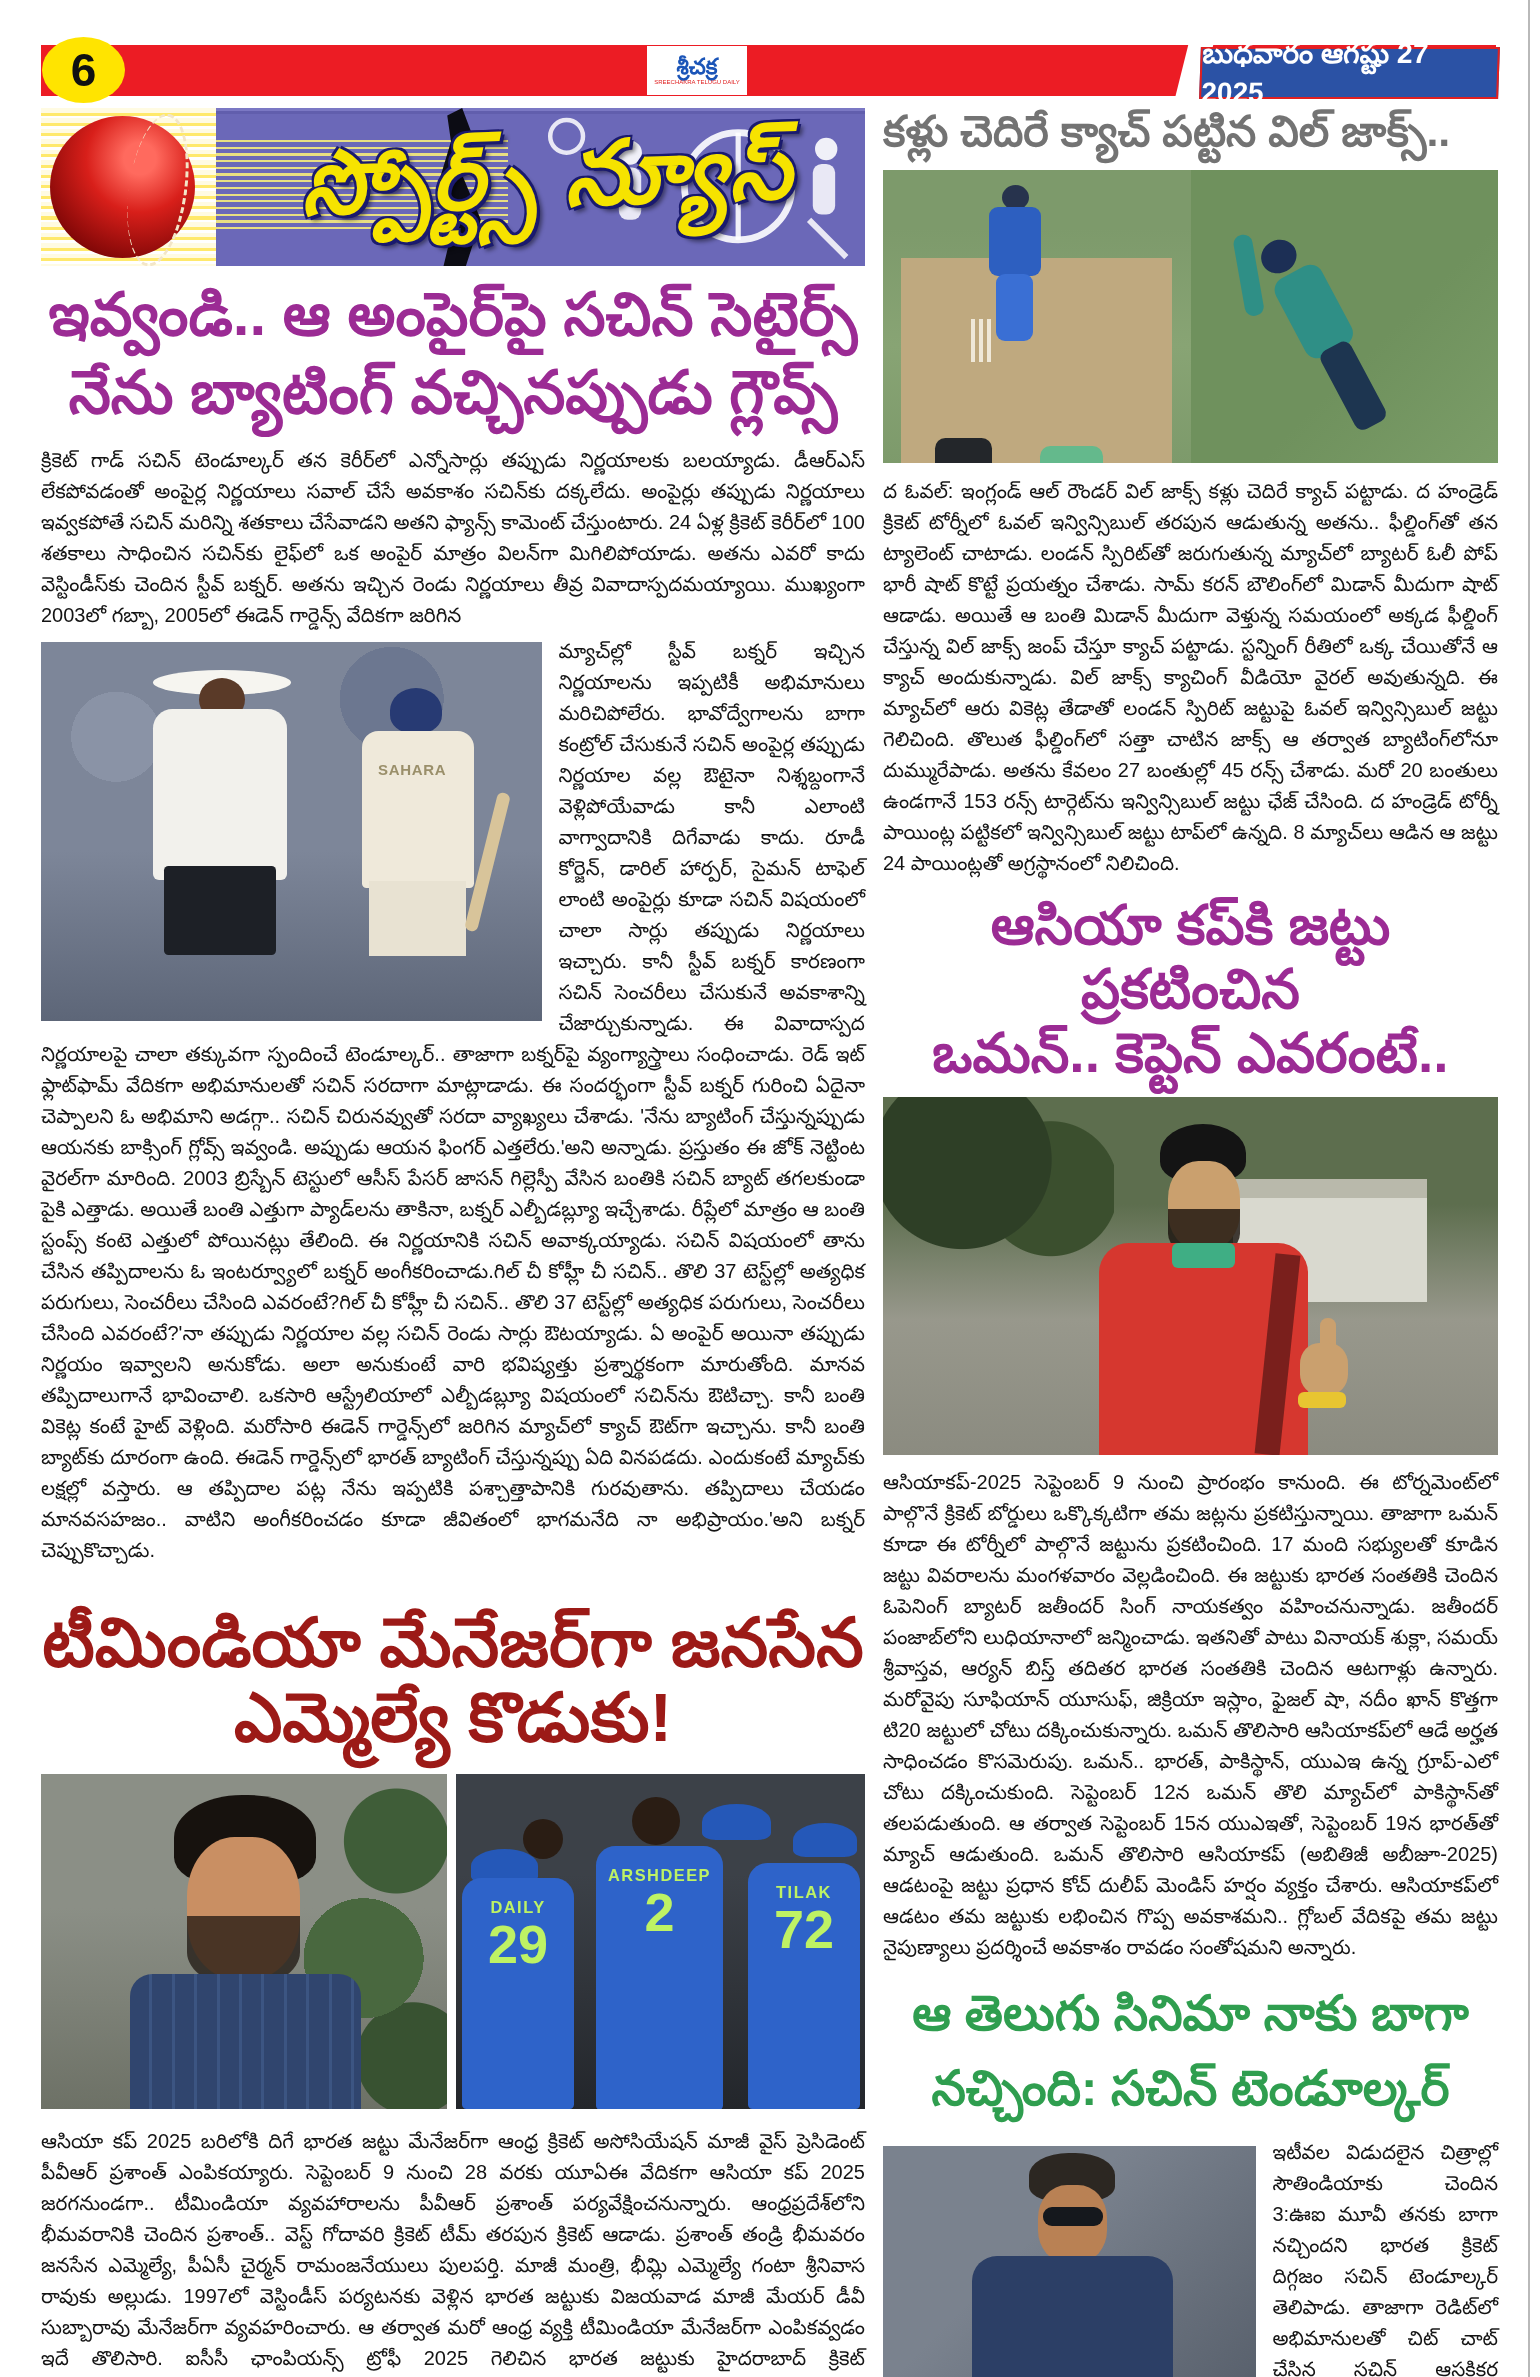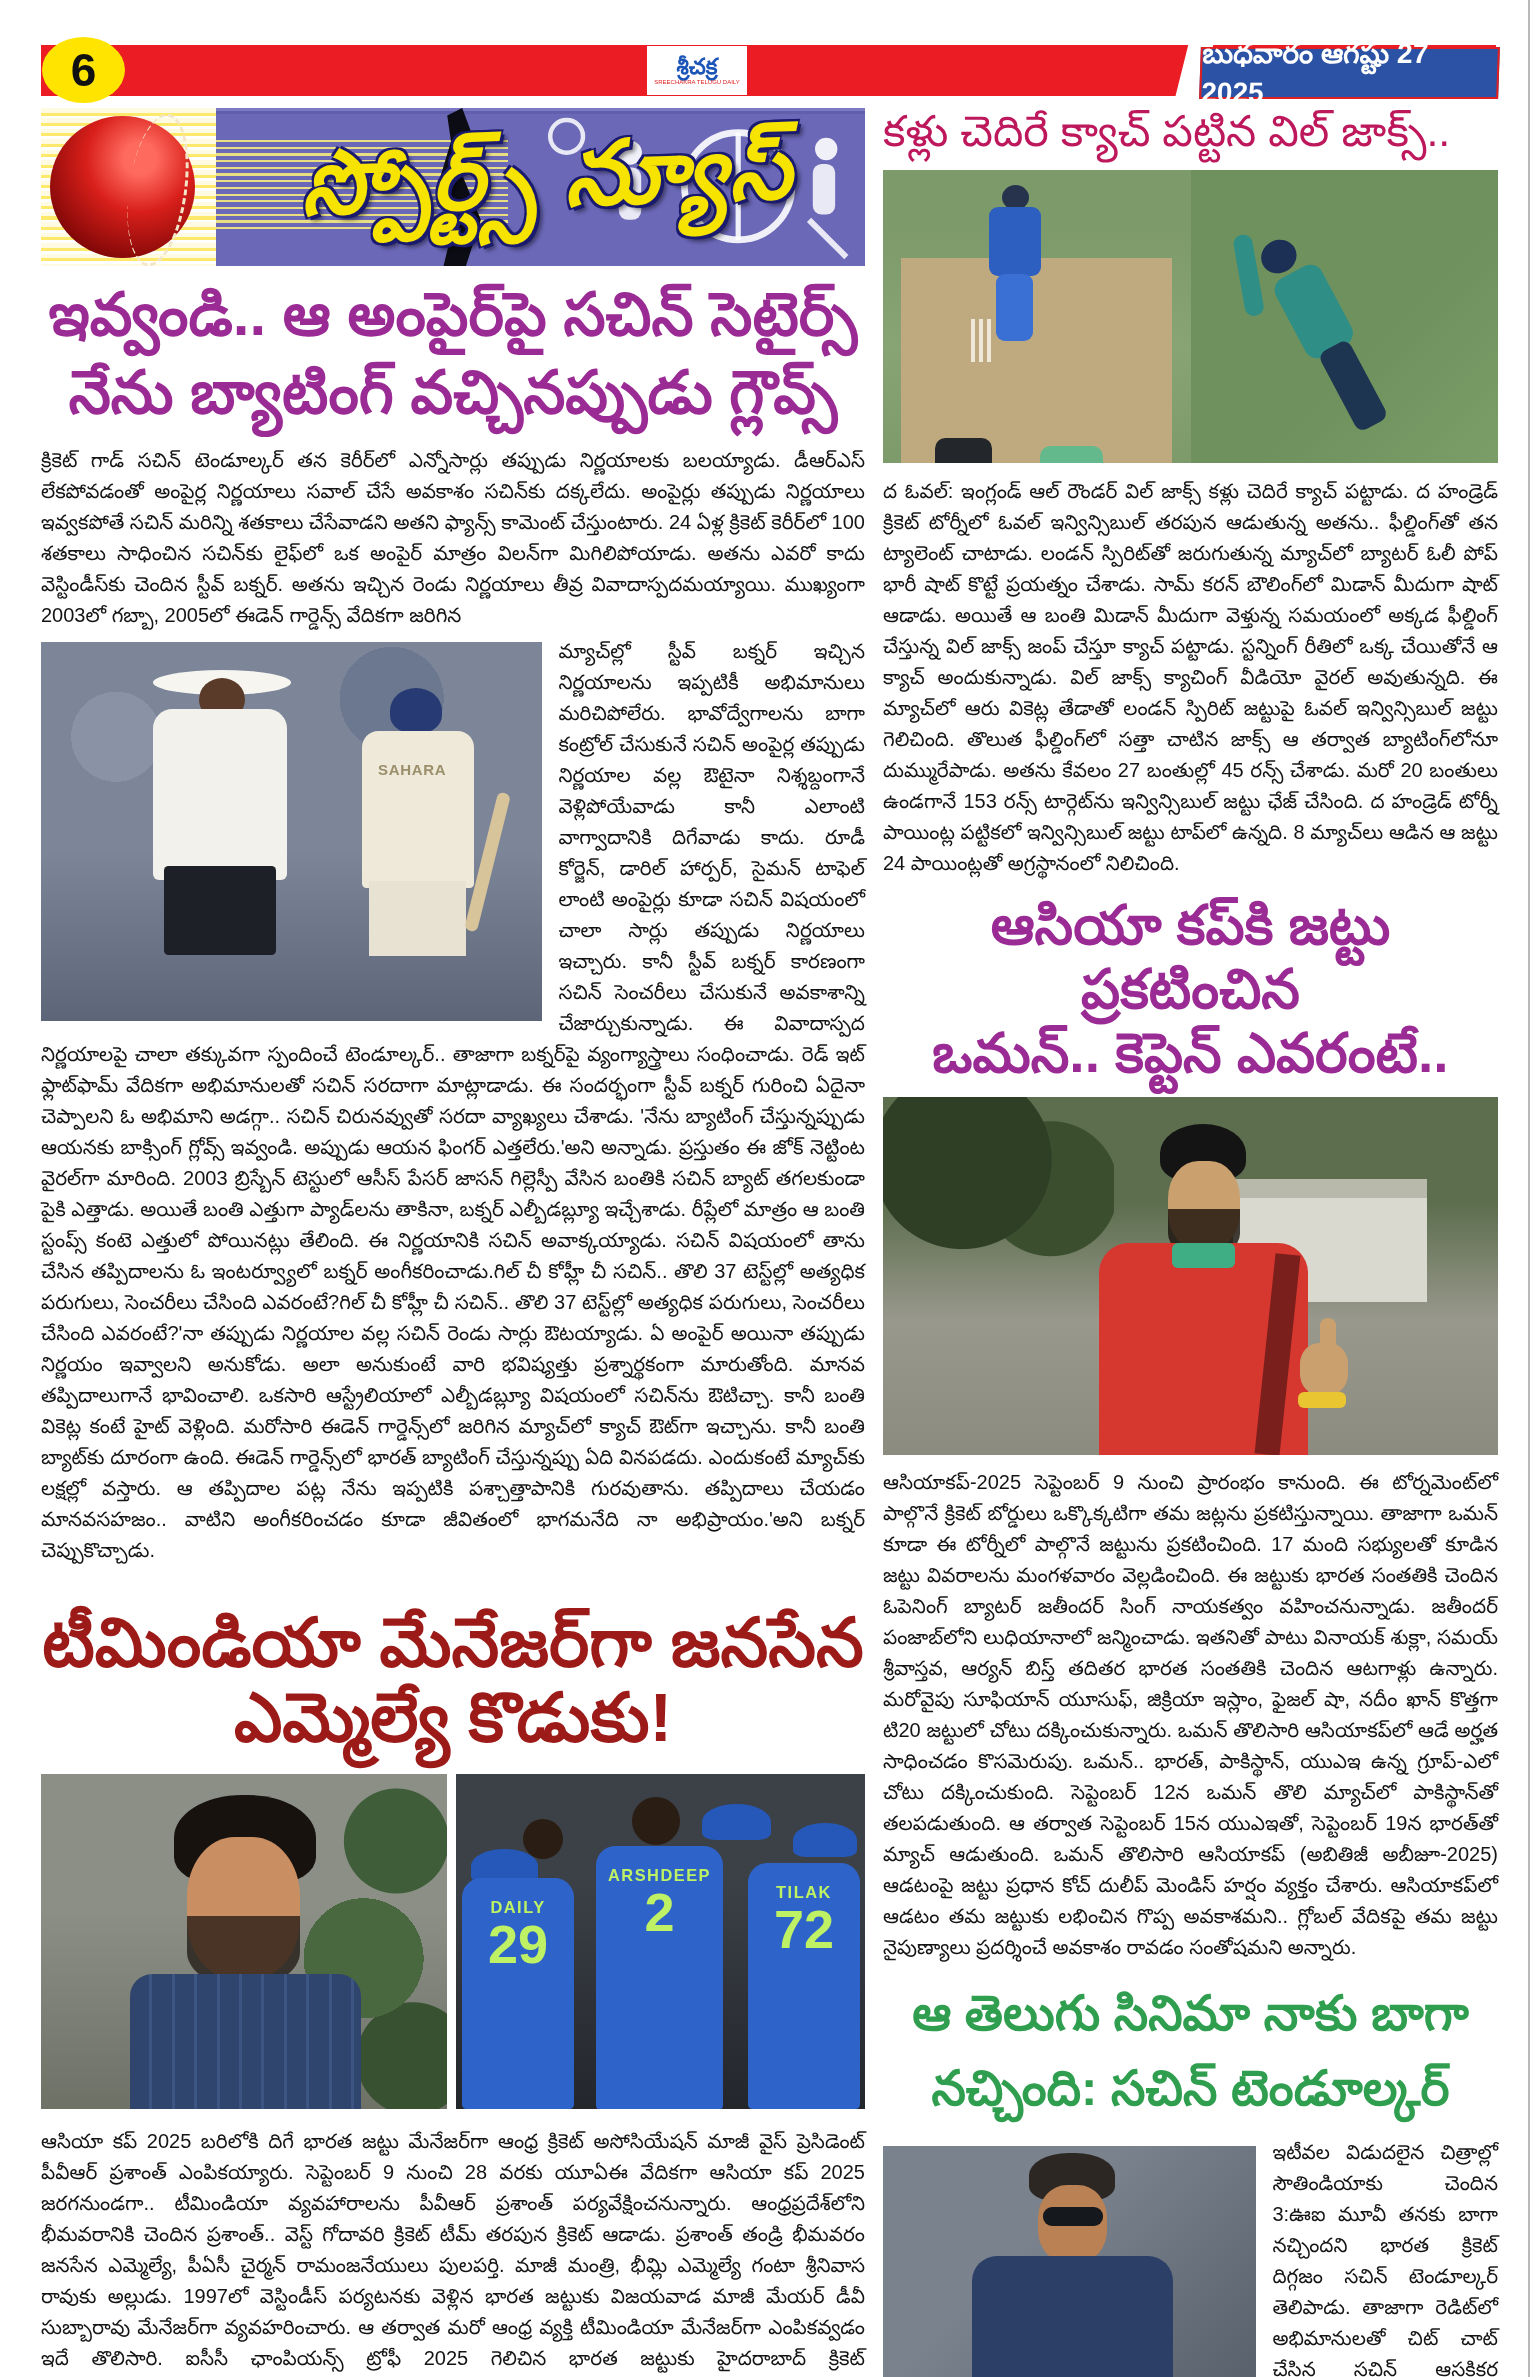--- a/index.html
+++ b/index.html
@@ -32,21 +32,21 @@
       font-style:italic;white-space:nowrap;}
 
   
   .leftcol{left:41px;top:276px;width:824px;}
   .rightcol{left:883px;top:104px;width:615px;}
   .bodytext{font-size:20px;line-height:31px;text-align:justify;color:#141414;}
   .clearfix::after{content:"";display:block;clear:both;}
 
   .h-sachin{font-size:60px;line-height:78px;font-weight:bold;color:#9b2b94;text-align:center;}
   .h-manager{font-size:68px;line-height:75px;font-weight:bold;color:#9c1a17;text-align:center;margin-top:39px;}
-  .h-jacks{font-size:43px;line-height:54px;font-weight:normal;color:#be185d;}
+  .h-jacks{font-size:43px;line-height:54px;font-weight:bold;color:#737373;}
   .h-oman{font-size:55px;line-height:64px;font-weight:bold;color:#9b2b94;text-align:center;margin-top:13.4px;}
   .h-movie{font-size:49px;line-height:75px;font-weight:bold;color:#2f9e4f;text-align:center;margin-top:13.4px;}
 
   
   .photo{position:relative;overflow:hidden;}
   
   .ph-ump{float:left;width:501px;height:379px;margin:6px 16.4px 4.5px 0;background:
       radial-gradient(circle at 15% 25%,#8a93a6 0 45px,transparent 45px),
       radial-gradient(circle at 70% 15%,#6c7790 0 52px,transparent 52px),
       linear-gradient(180deg,#7d8699 0 55%,#5d6678 100%);}

